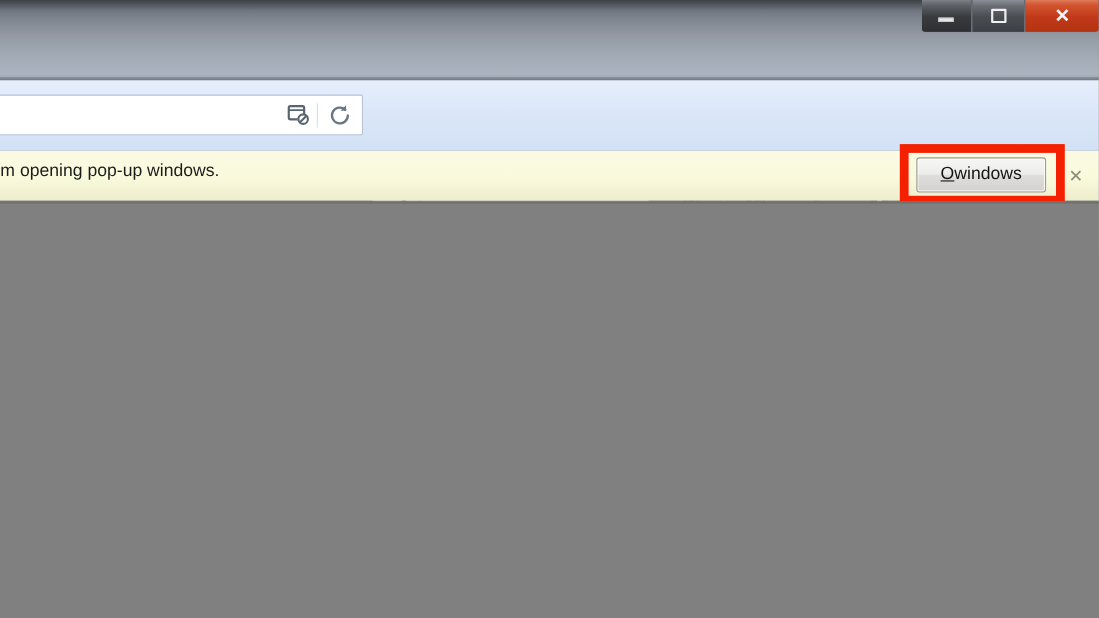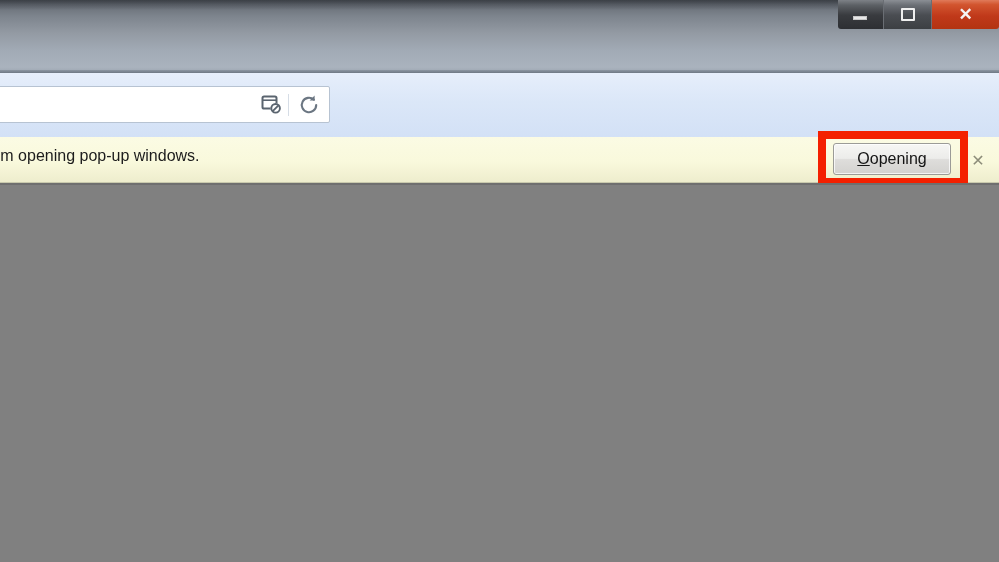--- a/index.html
+++ b/index.html
@@ -419,21 +419,21 @@
     </div>
 
   </div>
 
   <div class="notifbar">
     <span class="notif-text">Firefox prevented this site from opening pop-up windows.</span>
   </div>
 
   <div class="options-button">
     <span class="akey">O</span>
-      <span>opening</span>
+      <span>windows</span>
   </div>
 
   <div class="notif-close">✕</div>
 
   <div class="red-highlight"></div>
 
   <div class="content-area">
     <div class="content-topshade"></div>
   </div>
 

